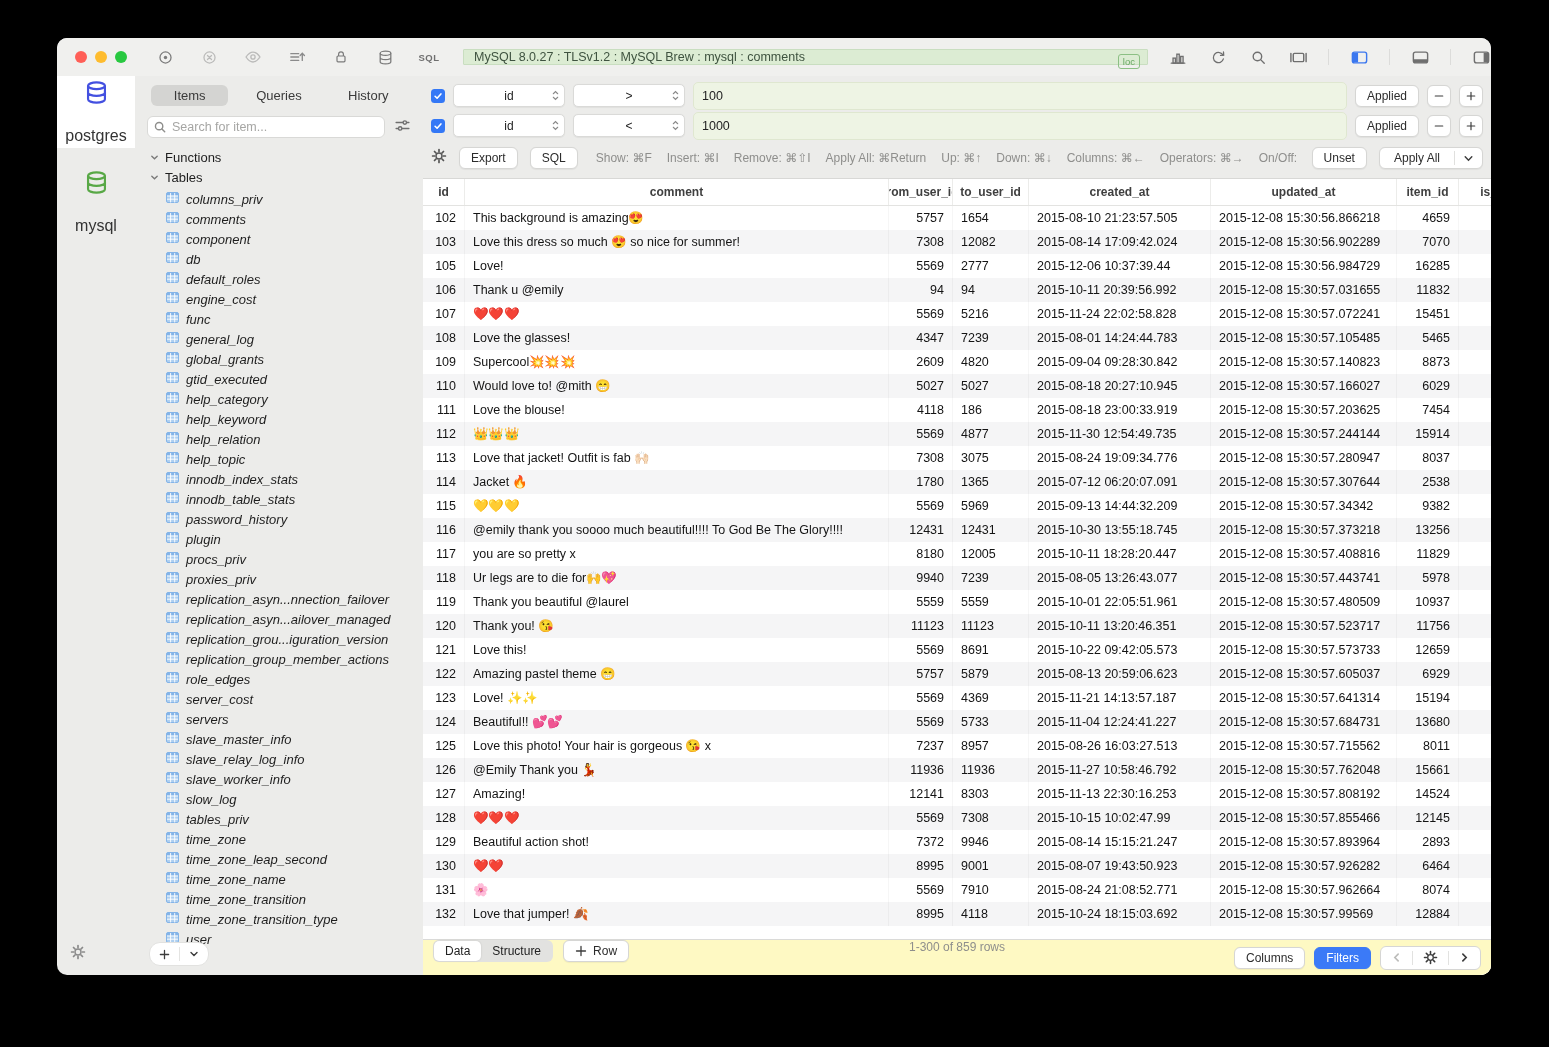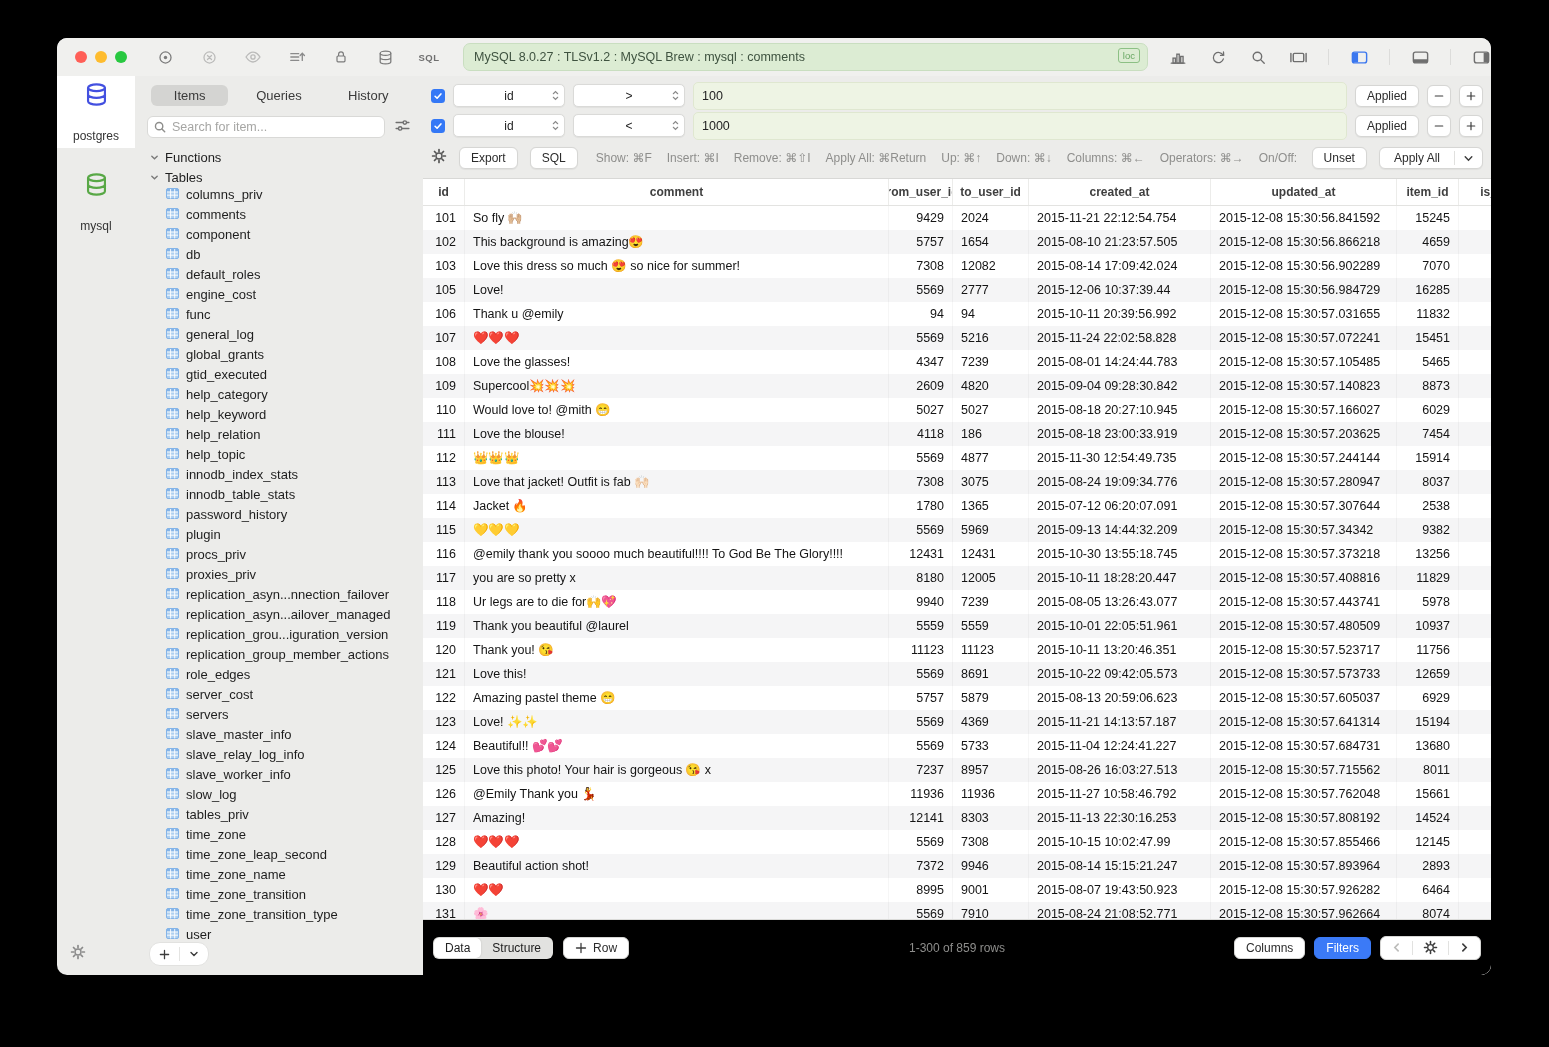--- a/index.html
+++ b/index.html
@@ -8,44 +8,44 @@
   .titlebar{height:38px;display:flex;align-items:center;background:#f0f0ee;position:relative;}
   .traffic{display:flex;gap:8px;margin-left:18px;}
   .traffic span{width:12px;height:12px;border-radius:50%;}
   .tb-icons{display:flex;align-items:center;}
   .tb-icons.left{margin-left:28px;gap:24px;}
   .tb-icons.right{margin-left:20px;gap:20px;}
   .tbicon{display:flex;align-items:center;justify-content:center;width:20px;height:20px;}
   .tbicon.dim svg{opacity:.45;}
   .sep{width:1px;height:16px;background:#dcdcda;}
   .sql-label{font-size:9.5px;font-weight:bold;color:#6f6f6f;letter-spacing:.5px;}
-  .title-field{position:relative;margin-left:24px;width:762px;height:28px;background:#dcecd3;border:1px solid #c9dec0;border-radius:7px;display:flex;align-items:center;padding:0 10px;box-sizing:border-box;}
+  .title-field{position:relative;margin-left:24px;width:762px;height:16px;background:#dcecd3;border:1px solid #c9dec0;border-radius:1px;display:flex;align-items:center;padding:0 10px;box-sizing:border-box;}
   .title-text{font-size:12.5px;color:#3f5340;white-space:nowrap;overflow:hidden;}
   .loc-badge{position:absolute;right:7px;top:4px;font-size:9.5px;color:#69a763;border:1px solid #8cc084;border-radius:3px;padding:0 4px;line-height:13px;}
   
   .content{display:flex;height:899px;}
   
   .rail{width:78px;position:relative;flex:none;display:flex;flex-direction:column;align-items:stretch;}
-  .conn{height:72px;display:flex;flex-direction:column;align-items:center;justify-content:center;gap:21px;font-size:12px;color:#333;}
+  .conn{height:72px;display:flex;flex-direction:column;align-items:center;justify-content:center;gap:21px;font-size:16px;color:#333;}
   .conn.selected{background:#ffffff;}
   .conn + .conn{margin-top:18px;}
   .rail-gear{position:absolute;left:13px;bottom:11px;}
   
   .sidebar{width:288px;flex:none;position:relative;display:flex;flex-direction:column;background:#ececea;}
   .tabs{display:flex;margin:9px 10px 0;}
   .tab{flex:1;margin:0 6px;text-align:center;font-size:13px;color:#3a3a3a;padding:3px 0;border-radius:6px;cursor:default;}
   .tab.active{background:#d4d4d2;}
   .searchrow{display:flex;align-items:flex-end;gap:9px;margin:10px 12px 0;}
   .searchbox{position:relative;flex:1;}
   .searchbox input{width:100%;height:22px;box-sizing:border-box;border:1px solid #d9d9d7;border-radius:6px;background:#fff;font-size:12.5px;padding:0 6px 0 24px;color:#333;outline:none;font-family:inherit;}
   .searchbox input::placeholder{color:#a6a6a4;}
   .searchbox .mag{position:absolute;left:6px;top:4px;}
   .tree{flex:1;margin-top:9px;overflow:hidden;font-size:13px;color:#1e1e1e;}
   .tree-section{height:20px;display:flex;align-items:center;gap:6px;padding-left:15px;}
-  .titem{height:20px;display:flex;align-items:flex-start;gap:7px;padding-left:31px;white-space:nowrap;}
+  .titem{height:20px;display:flex;align-items:flex-end;gap:7px;padding-left:31px;white-space:nowrap;font-style:italic;}
   .sidebar-footer{position:absolute;left:14px;bottom:9px;}
   .splitbtn{display:flex;align-items:center;height:22px;background:#fff;border:1px solid #e2e2e0;border-radius:11px;overflow:hidden;}
   .splitbtn .half{padding:0 9px;display:flex;align-items:center;height:100%;}
   .splitbtn .div{width:1px;height:14px;background:#e4e4e2;}
   
   .main{flex:1;min-width:0;display:flex;flex-direction:column;background:#ececea;border-left:1px solid #deded c;}
   .filters{padding:9px 8px 0;}
   .filter-row{display:flex;align-items:center;gap:8px;height:21px;margin-bottom:9px;}
   .checkbox{width:14px;height:14px;border-radius:3.5px;background:#3478f6;display:flex;align-items:center;justify-content:center;flex:none;}
   .select{width:110px;height:21px;flex:none;background:#fff;border:1px solid #dadad8;border-radius:5px;box-shadow:0 .5px 1px rgba(0,0,0,.05);display:flex;align-items:center;justify-content:center;font-size:12px;color:#222;position:relative;}
@@ -64,21 +64,21 @@
   .grid{flex:1;display:flex;flex-direction:column;overflow:hidden;background:#fff;border-top:1px solid #d8d8d6;
         --cols:42px 424px 64px 76px 182px 186px 62px 60px;}
   .grid-header{display:grid;grid-template-columns:var(--cols);height:26px;border-bottom:1px solid #e3e3e1;background:#fff;flex:none;}
   .hcell{display:flex;align-items:center;justify-content:center;font-size:12px;font-weight:600;color:#3f3f3f;border-right:1px solid #ececea;overflow:hidden;white-space:nowrap;}
   .grid-body{flex:1;overflow:hidden;}
   .grid-row{display:grid;grid-template-columns:var(--cols);height:24px;}
   .grid-row:nth-child(even){background:#f5f5f6;}
   .cell{font-size:12.5px;color:#141414;line-height:24px;padding:0 8px;white-space:nowrap;overflow:hidden;border-right:1px solid rgba(0,0,0,.035);}
   .c-id,.c-from,.c-item{text-align:right;}
   
-  .statusbar{height:35px;flex:none;background:#000000;border-top:1px solid #dadad8;display:flex;align-items:center;padding:10px 10px;gap:10px;position:relative;}
+  .statusbar{height:35px;flex:none;background:#fef9c3;border-top:1px solid #dadad8;display:flex;padding:0 10px;gap:10px;position:relative;}
   .segmented{display:flex;background:#e2e2e0;border-radius:6px;padding:1px;height:22px;box-sizing:border-box;}
   .seg{padding:0 11px;display:flex;align-items:center;font-size:12px;color:#222;border-radius:5px;}
   .seg.active{background:#fff;box-shadow:0 0 2px rgba(0,0,0,.15);}
   .addrow{gap:6px;}
   .range{position:absolute;left:0;right:0;text-align:center;font-size:12px;color:#8e8e8c;pointer-events:none;}
   .sb-right{margin-left:auto;display:flex;align-items:center;gap:9px;z-index:1;}
   .bluebtn{background:#3b7af7;border-color:#3b7af7;color:#fff;}
   .btngroup{display:flex;align-items:center;height:22px;background:#fff;border:1px solid #d6d6d4;border-radius:6px;}
   .btngroup .g{padding:0 10px;display:flex;align-items:center;height:100%;}
   .btngroup .dv{width:1px;height:14px;background:#e2e2e0;}
@@ -668,30 +668,20 @@
           <div class="hcell">id</div>
             <div class="hcell">comment</div>
             <div class="hcell">from_user_id</div>
             <div class="hcell">to_user_id</div>
             <div class="hcell">created_at</div>
             <div class="hcell">updated_at</div>
             <div class="hcell">item_id</div>
             <div class="hcell">is_</div>
         </div>
         <div class="grid-body">
-          <div class="grid-row">
-              <div class="cell c-id">101</div>
-              <div class="cell c-comment">So fly 🙌🏼</div>
-              <div class="cell c-from">9429</div>
-              <div class="cell c-to">2024</div>
-              <div class="cell c-created">2015-11-21 22:12:54.754</div>
-              <div class="cell c-updated">2015-12-08 15:30:56.841592</div>
-              <div class="cell c-item">15245</div>
-              <div class="cell c-is"></div>
-            </div>
             <div class="grid-row">
               <div class="cell c-id">102</div>
               <div class="cell c-comment">This background is amazing😍</div>
               <div class="cell c-from">5757</div>
               <div class="cell c-to">1654</div>
               <div class="cell c-created">2015-08-10 21:23:57.505</div>
               <div class="cell c-updated">2015-12-08 15:30:56.866218</div>
               <div class="cell c-item">4659</div>
               <div class="cell c-is"></div>
             </div>

